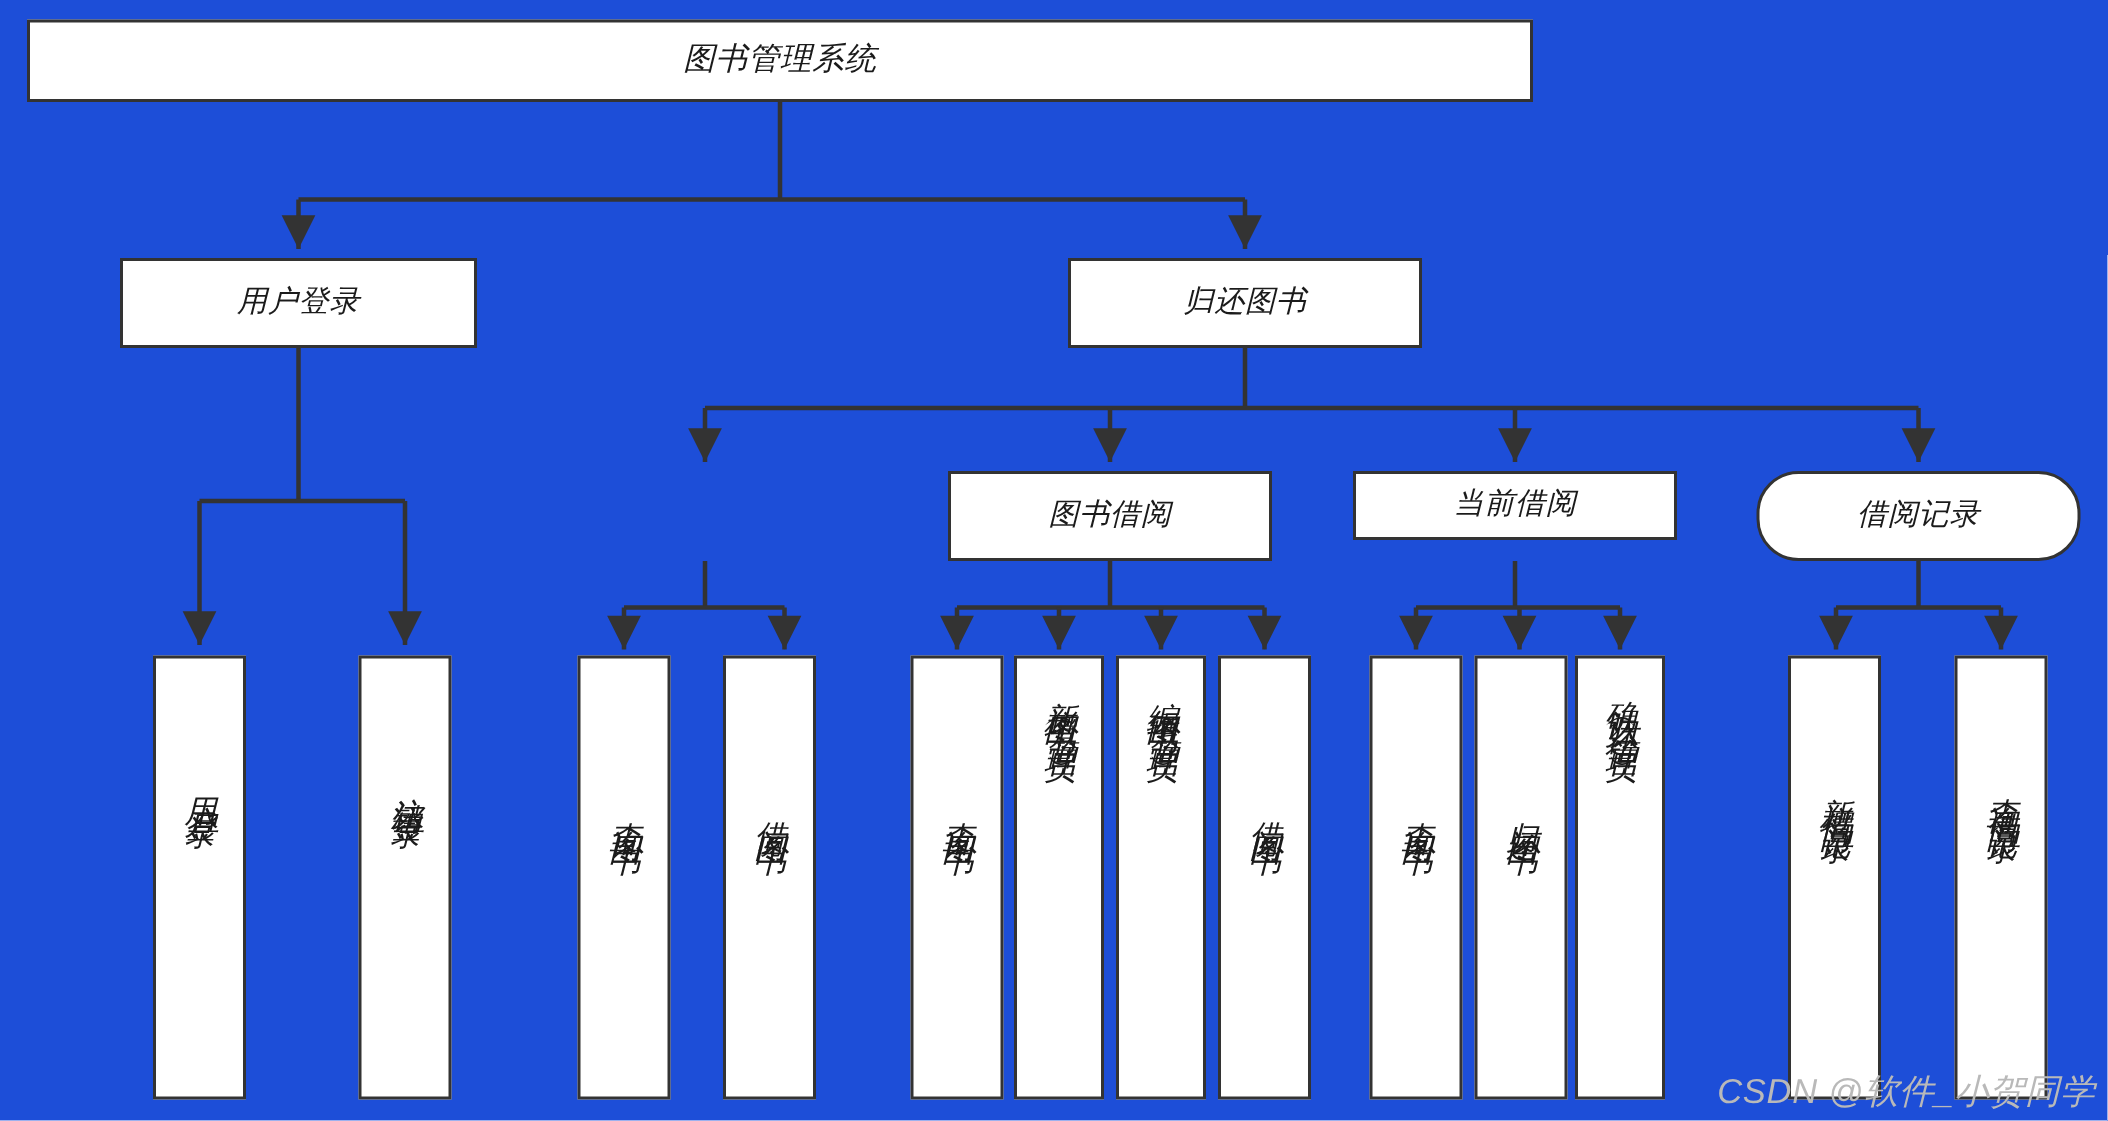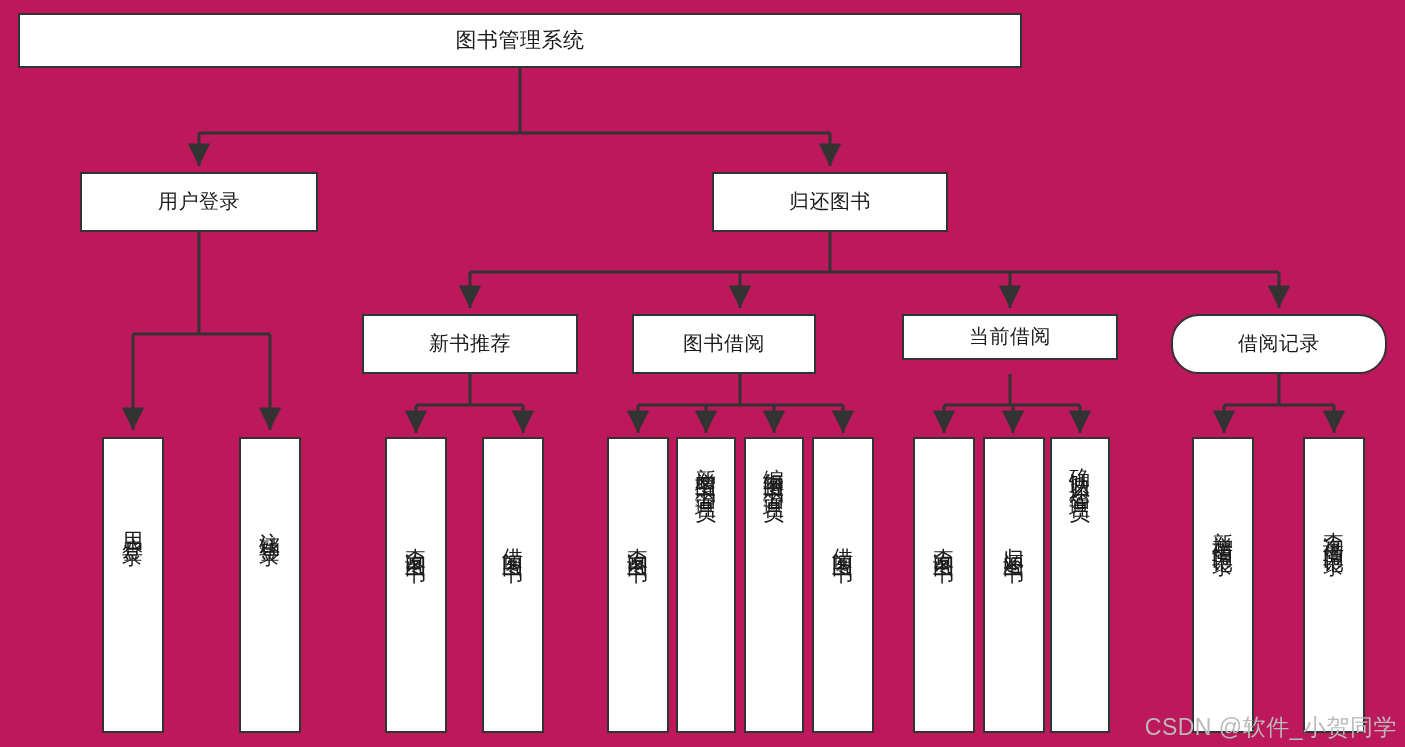--- a/index.html
+++ b/index.html
@@ -8,22 +8,23 @@
     padding: 0;
     background: #ffffff;
   }
   body {
     font-family: "Liberation Sans", "DejaVu Sans", sans-serif;
   }
   #canvas {
     position: relative;
     width: 1405px;
     height: 747px;
-    background: #be185d;
+    background: #1d4ed8;
     overflow: hidden;
+    font-style: italic;
   }
   svg.wires {
     position: absolute;
     left: 0;
     top: 0;
     width: 1405px;
     height: 747px;
     pointer-events: none;
   }
   .node {
@@ -140,25 +141,22 @@
   </div>
 
   <div class="node lvl2" style="left:80px; top:172px; width:238px; height:60px;">
     <span class="lbl">用户登录</span>
   </div>
 
   <div class="node lvl2" style="left:712px; top:172px; width:236px; height:60px;">
     <span class="lbl">归还图书</span>
   </div>
 
-  <div class="node lvl3" style="left:362px; top:314px; width:216px; height:60px;">
-    <span class="lbl">新书推荐</span>
-  </div>
-
-  <div class="node lvl3" style="left:632px; top:314px; width:184px; height:60px;">
+
+  <div class="node lvl3" style="left:632px; top:314px; width:216px; height:60px;">
     <span class="lbl">图书借阅</span>
   </div>
 
   <div class="node lvl3" style="left:902px; top:314px; width:216px; height:46px;">
     <span class="lbl">当前借阅</span>
   </div>
 
   <div class="node lvl3" style="left:1171px; top:314px; width:216px; height:60px;border-radius:28px;">
     <span class="lbl">借阅记录</span>
   </div>

